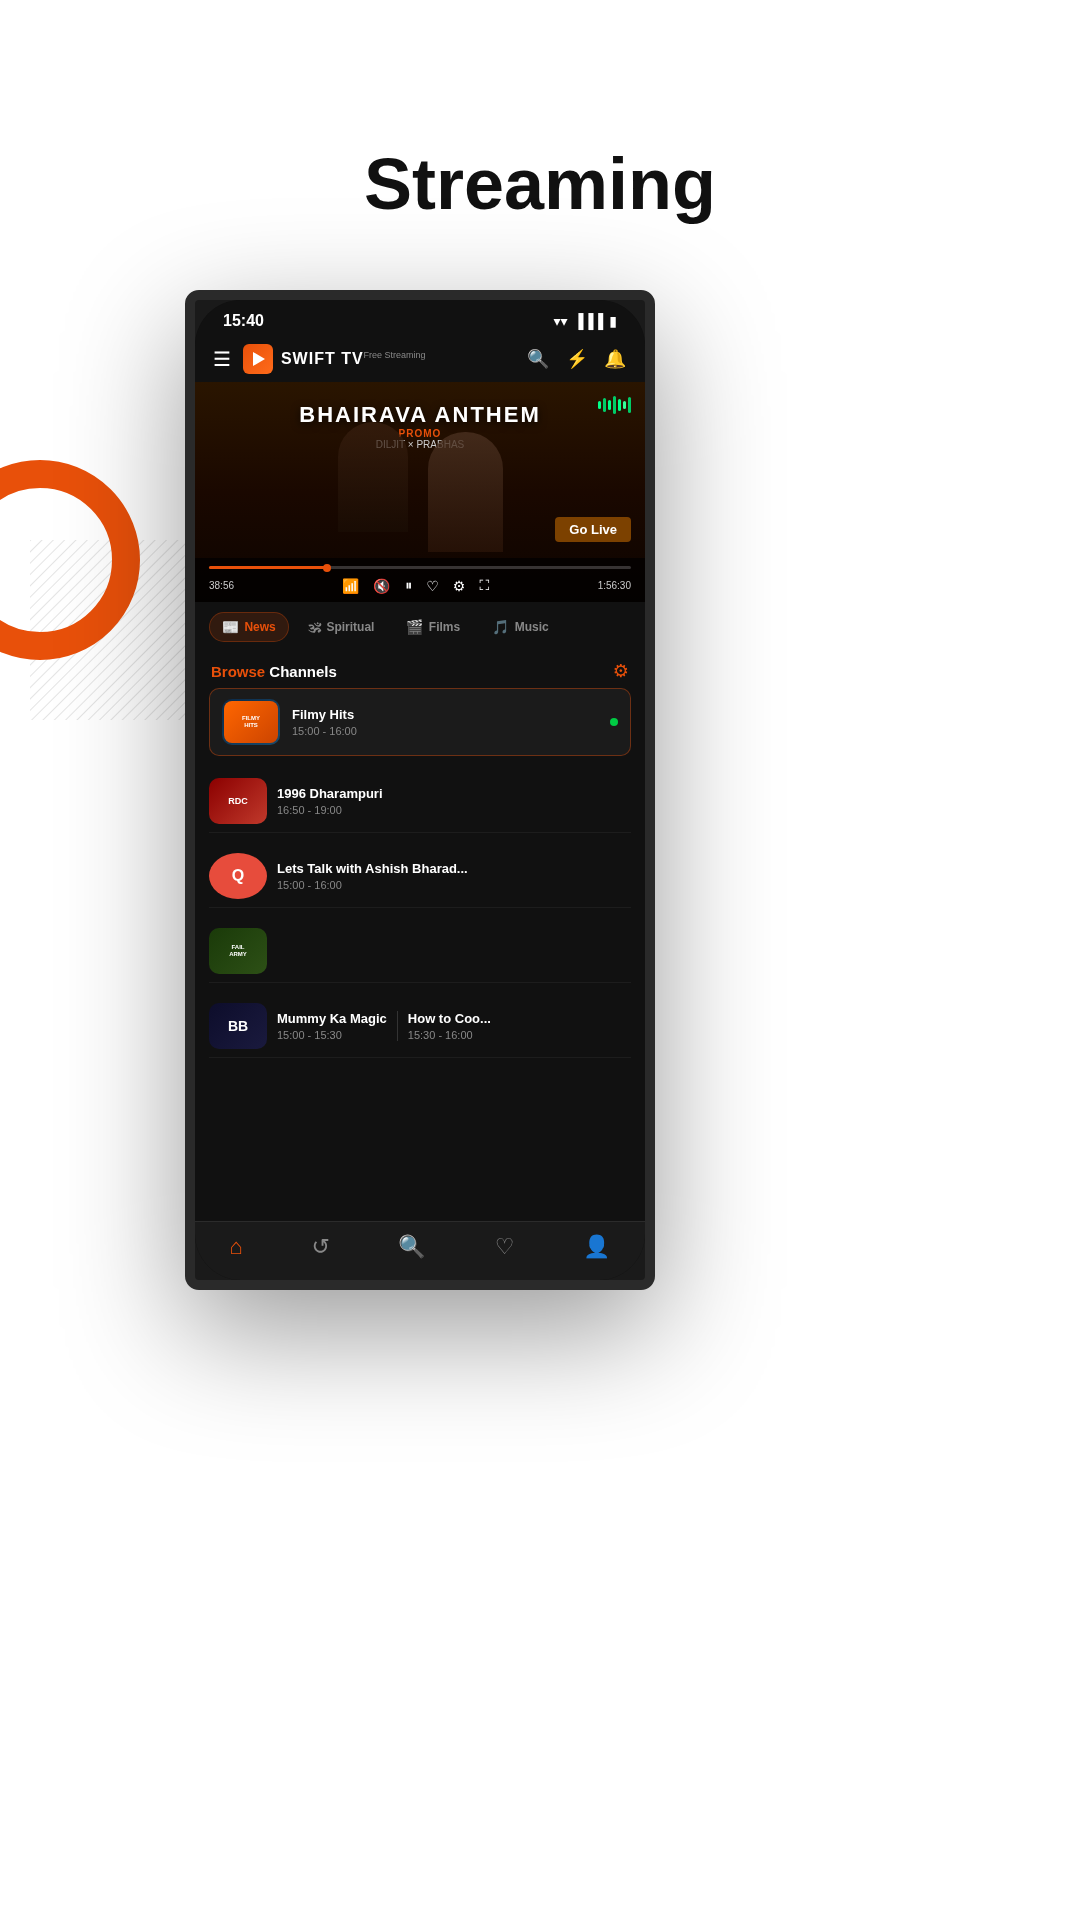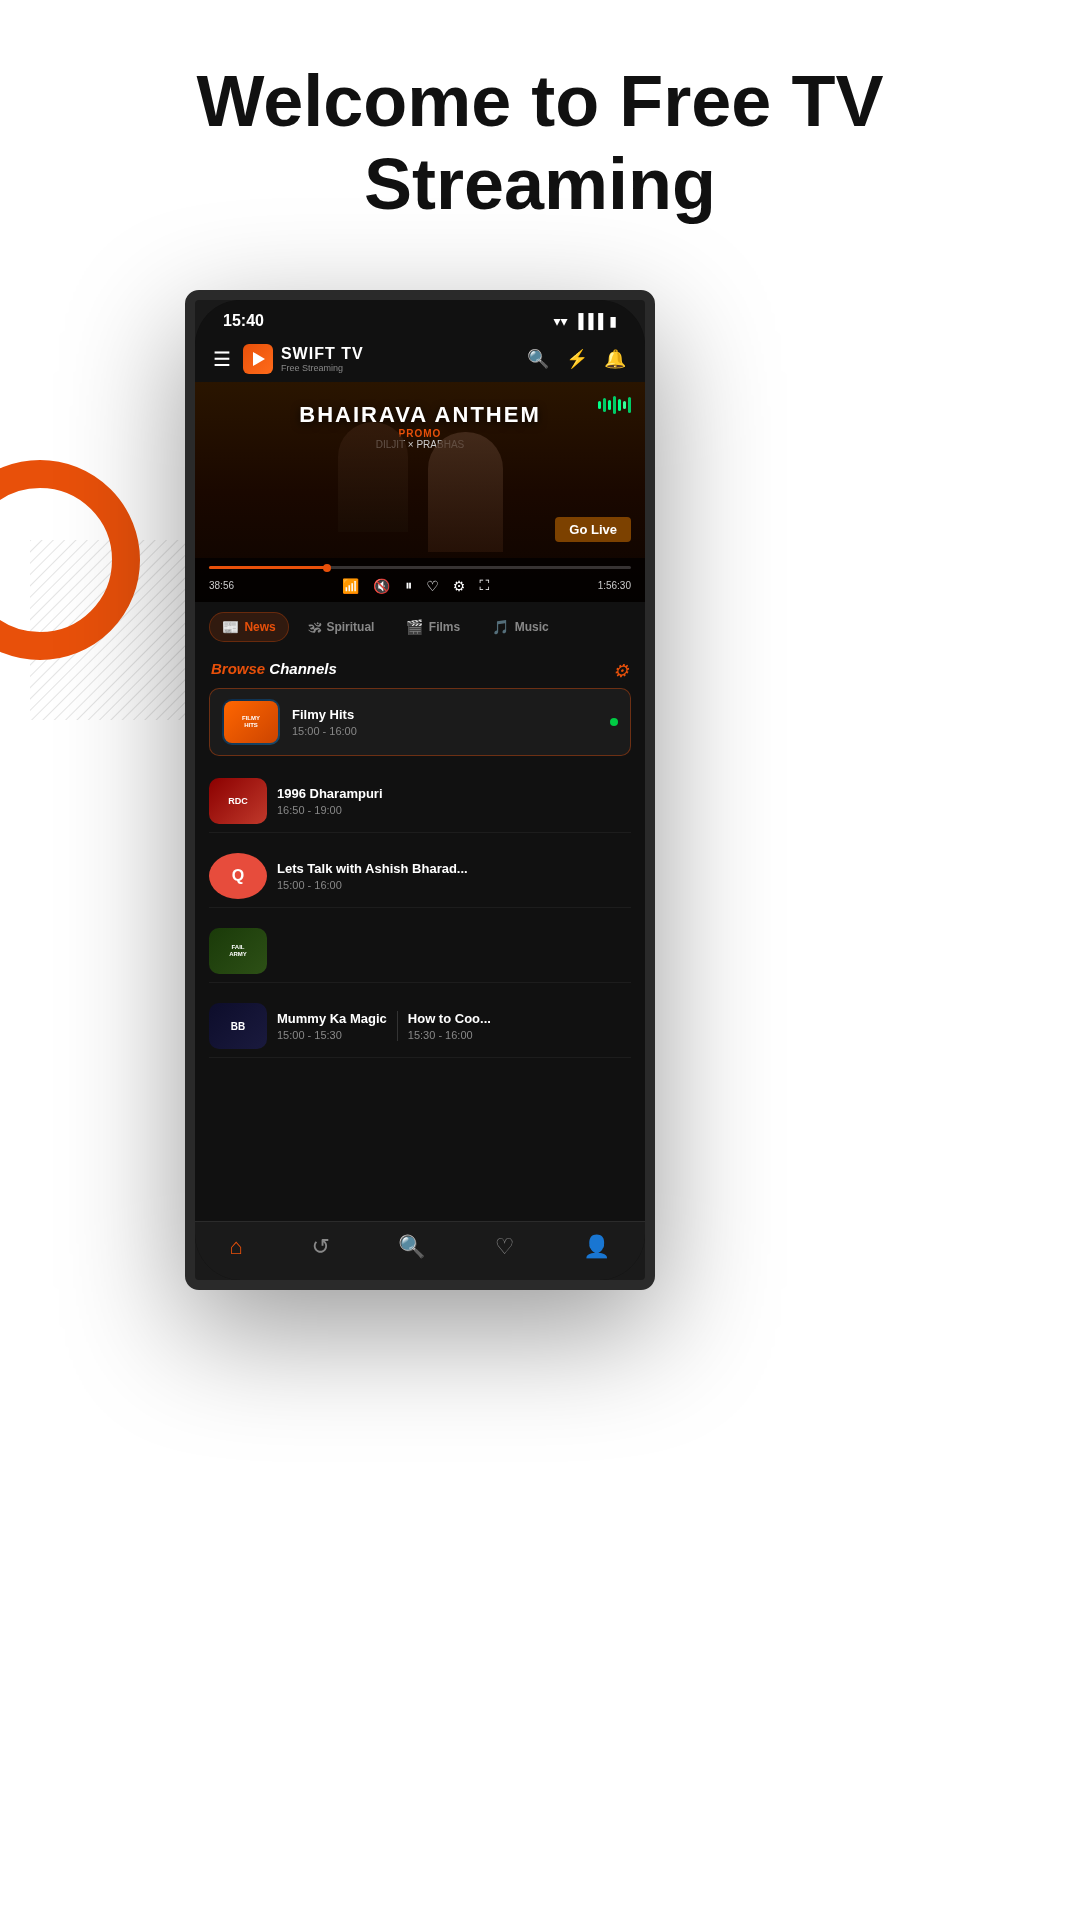--- a/index.html
+++ b/index.html
@@ -122,21 +122,21 @@
       border-radius: 6px;
       display: flex;
       align-items: center;
       justify-content: center;
       color: white;
       font-size: 12px;
       font-weight: bold;
     }
     .nav-logo-text {
       display: flex;
-      flex-direction: column;
+      flex-direction: row;
     }
     .nav-logo-main {
       color: #ffffff;
       font-size: 16px;
       font-weight: 800;
       letter-spacing: 1px;
     }
     .nav-logo-sub {
       color: #888888;
       font-size: 9px;
@@ -290,22 +290,22 @@
       color: #888888;
     }
     .cat-icon {
       font-size: 14px;
     }
 
     
     .browse-header {
       display: flex;
       justify-content: space-between;
+      align-items: center;
       padding: 8px 16px 6px;
-      font-style: italic;
     }
     .browse-title {
       font-size: 15px;
       font-weight: 700;
     }
     .browse-title span.browse {
       color: #E8500A;
     }
     .browse-title span.channels {
       color: #ffffff;
@@ -439,21 +439,21 @@
 <svg class="bg-hatching" viewBox="0 0 180 180" xmlns="http://www.w3.org/2000/svg">
   <defs>
     <pattern id="hatch" width="8" height="8" patternTransform="rotate(45)" patternUnits="userSpaceOnUse">
       <line x1="0" y1="0" x2="0" y2="8" stroke="#888" stroke-width="1.5"></line>
     </pattern>
   </defs>
   <rect width="180" height="180" fill="url(#hatch)"></rect>
 </svg>
 
 <div class="main-heading">
-  <span>Welcome to Free TV</span><br>
+  <br>
   <span>Streaming</span>
 </div>
 
 <div class="phone-frame">
   <div class="phone-screen">
 
     <div class="status-bar">
       <span class="status-time">15:40</span>
       <div class="status-icons">
         <span class="status-icon">▾▾</span>
@@ -595,21 +595,21 @@
       </div>
 
       <div class="channel-row-plain">
         <div class="channel-logo logo-army" style="background: linear-gradient(135deg, #1a3a09, #2d5016);">
           <span style="color:#fff;font-size:6px;font-weight:900;text-align:center;line-height:1.1;">FAIL<br>ARMY</span>
         </div>
       </div>
 
       <div class="channel-row-plain">
         <div class="channel-logo logo-b" style="background: linear-gradient(135deg, #0d0d2b, #1a1a3e);">
-          <span style="color:#fff;font-size:10px;font-weight:900;">BB</span>
+          <span style="color:#fff;font-size:14px;font-weight:900;">BB</span>
         </div>
         <div class="channel-info">
           <div style="display:flex;gap:10px;">
             <div>
               <div class="channel-name">Mummy Ka Magic</div>
               <div class="channel-time">15:00 - 15:30</div>
             </div>
             <div style="border-left:1px solid #333;padding-left:10px;">
               <div class="channel-name">How to Coo...</div>
               <div class="channel-time">15:30 - 16:00</div>

